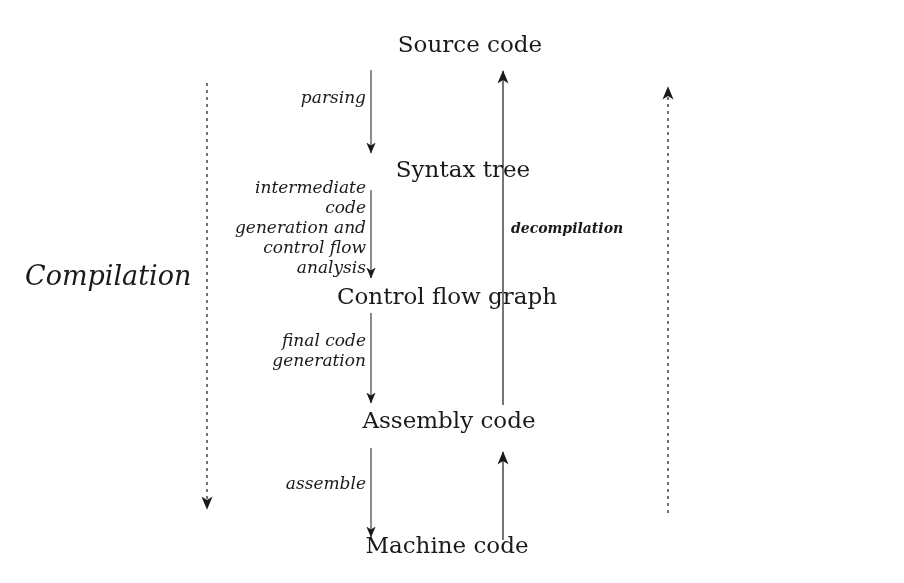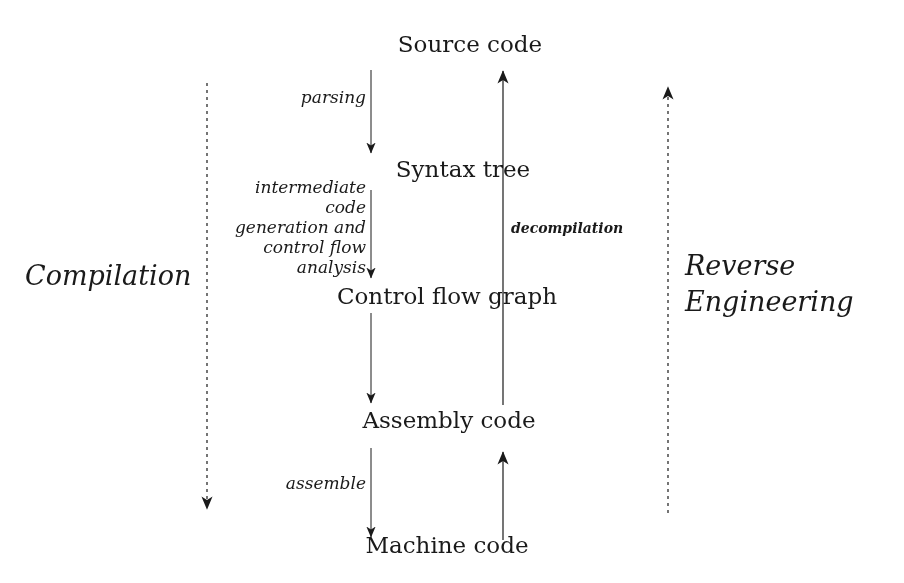--- a/index.html
+++ b/index.html
@@ -87,21 +87,21 @@
   <div class="label node" style="left:449px; top:421px;">Assembly code</div>
   <div class="label node" style="left:447px; top:297px;">Control flow graph</div>
   <div class="label node" style="left:447px; top:546px;">Machine code</div>
 
   <div class="label step single" style="right:538px; top:97px;">parsing</div>
   <div class="label step" style="right:538px; top:177px;font-style:italic;">intermediate
 code
 generation and
 control flow
 analysis</div>
+  <div class="label step" style="right:538px; top:330px;">final code
+generation</div>
   <div class="label step single" style="right:538px; top:483px;">assemble</div>
 
   <div class="label reverse-step" style="left:511px; top:228px;">decompilation</div>
 
   <div class="label side-label" style="left:25px; top:276px; transform:translateY(-50%);">Compilation</div>
-  <div class="label side-label" style="left:685px; top:248px;">Reverse
-Engineering</div>
 
 </div>
 
 </body></html>

